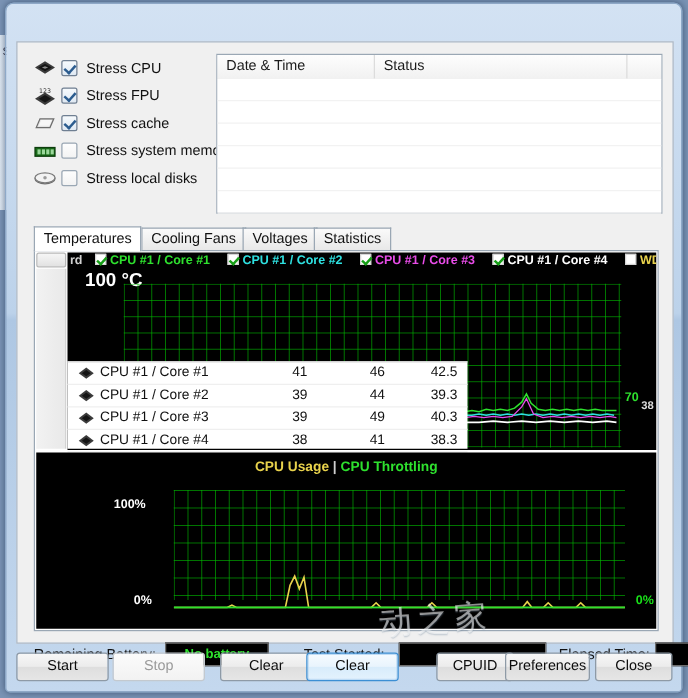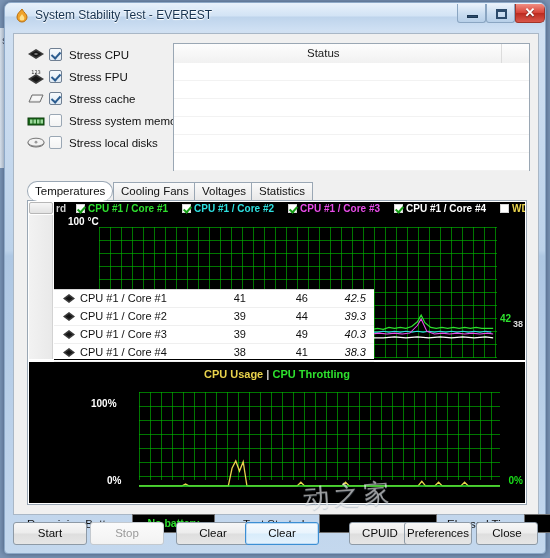--- a/index.html
+++ b/index.html
@@ -105,21 +105,21 @@
   #tabs{position:absolute;left:13px;top:148px;width:500px;height:10px;}
   .tab{
     position:absolute;top:0;height:18px;line-height:17px;
     padding:0 7px;font-size:11.5px;color:#111;
     border:1px solid #9aa7b4;border-bottom:none;
     background:linear-gradient(to bottom,#fafafa,#e8e8e8);
     box-sizing:border-box;white-space:nowrap;
   }
   .tab.active{
     background:#fff;height:20px;top:-1px;line-height:19px;
-    border-color:#9aa7b4;z-index:3;border-radius:10px;
+    border-color:#9aa7b4;z-index:3;
   }
 
   #tabpanel{
     position:absolute;left:13px;top:166px;width:500px;height:305px;
     background:#fff;border:1px solid #9aa7b4;box-sizing:border-box;
   }
 
   
   #legend-scroll{
     position:absolute;left:1px;top:1px;width:24px;height:12px;
@@ -140,21 +140,21 @@
   #legendbar{position:relative;height:14px;white-space:nowrap;overflow:hidden;text-align:center;}
   .leg{position:absolute;top:1px;height:12px;line-height:12px;font-size:10px;font-weight:bold;white-space:nowrap;}
   .leg .lcb{
     display:inline-block;width:9px;height:9px;vertical-align:-1px;margin-right:3px;
     background:#fff;border:1px solid #d6d6d6;box-sizing:border-box;position:relative;
   }
   .leg .lcb.on::after{
     content:"";position:absolute;left:2px;top:0px;width:3px;height:6px;
     border:solid #169e16;border-width:0 2px 2px 0;transform:rotate(42deg);
   }
-  #graph-scale{position:absolute;left:14px;top:14px;color:#fff;font-size:10px;font-weight:bold;}
+  #graph-scale{position:absolute;left:14px;top:14px;color:#fff;font-size:15px;font-weight:bold;}
   #grid-temp{
     position:absolute;left:45px;top:25px;right:28px;bottom:2px;
     background-image:
       linear-gradient(to right,rgba(0,190,0,.62) 1px,transparent 1px),
       linear-gradient(to bottom,rgba(0,190,0,.62) 1px,transparent 1px);
     background-size:11px 13px;
   }
   #trace-temp{position:absolute;left:45px;top:25px;right:28px;bottom:2px;}
   .gval{position:absolute;font-size:10px;font-weight:bold;}
 
@@ -162,21 +162,21 @@
   #readings{
     position:absolute;left:26px;top:88px;width:320px;height:70px;
     background:#fff;border-top:1px solid #d8d8d8;box-sizing:border-box;
   }
   .rrow{position:relative;height:17px;line-height:17px;border-bottom:1px solid #efefef;}
   .ricon{position:absolute;left:8px;top:3px;width:14px;height:11px;}
   .rname{position:absolute;left:26px;top:0;font-size:11px;color:#111;}
   .rv{position:absolute;top:0;font-size:11px;color:#111;text-align:right;}
   .rv1{left:150px;width:42px;}
   .rv2{left:212px;width:42px;}
-  .rv3{left:268px;width:44px;font-style:italic;}
+  .rv3{left:268px;width:44px;}
 
   
   #usagegraph{
     position:absolute;left:1px;top:161px;right:1px;bottom:1px;
     background:#000;overflow:hidden;
   }
   #usage-title{position:absolute;left:0;right:0;top:6px;text-align:center;font-size:11px;font-weight:bold;}
   #grid-usage{
     position:absolute;left:110px;top:30px;right:25px;bottom:23px;
     background-image:
@@ -221,37 +221,20 @@
 </style>
 </head>
 <body>
 
 <div id="behind-window">
   <span>S</span>
 </div>
 
 <div id="window">
 
-  <div id="titlebar">
-    <svg id="title-icon" viewBox="0 0 16 16">
-      <path d="M8 1 C6 4 3 5 3 9 a5 5 0 0 0 10 0 C13 6 10 5 8 1Z" fill="#f0a32a" stroke="#b96f10" stroke-width="1"></path>
-      <path d="M8 6 C7 8 5.6 8.6 5.6 10.2 a2.4 2.4 0 0 0 4.8 0 C10.4 8.8 9 8 8 6Z" fill="#ffe08a"></path>
-    </svg>
-    <div id="title-text">System Stability Test - EVEREST</div>
-
-    <div class="winbtn" id="btn-min">
-      <div class="glyph-min"></div>
-    </div>
-    <div class="winbtn" id="btn-max">
-      <div class="glyph-max"></div>
-    </div>
-    <div class="winbtn" id="btn-close">
-      <div class="glyph-close">✕</div>
-    </div>
-  </div>
 
   <div id="client">
 
     <div id="stress-list">
 
       <div class="stress-row">
         <svg class="stress-icon" viewBox="0 0 18 16">
           <polygon points="9,2 17,7 9,12 1,7" fill="#3b3b3b"></polygon>
           <polygon points="9,4 14.5,7 9,10 3.5,7" fill="#161616"></polygon>
           <polygon points="9,6 11.5,7 9,8 6.5,7" fill="#8d8d8d"></polygon>
@@ -297,20 +280,21 @@
           <ellipse cx="9" cy="7.2" rx="8" ry="4" fill="#f2f2f2" stroke="#7a7a7a"></ellipse>
           <circle cx="9" cy="7.2" r="1.4" fill="#9a9a9a"></circle>
         </svg>
         <div class="cbx off"></div>
         <div class="stress-label">Stress local disks</div>
       </div>
     </div>
 
     <div id="loglist">
       <div id="loghead">
+        <div class="logcol" id="logcol-date">Date &amp; Time</div>
         <div class="logcol" id="logcol-status">Status</div>
         <div class="logcol" id="logcol-end"></div>
       </div>
       <div id="logbody">
         <div class="logrow-sep"></div>
         <div class="logrow-sep"></div>
         <div class="logrow-sep"></div>
         <div class="logrow-sep"></div>
         <div class="logrow-sep"></div>
         <div class="logrow-sep"></div>
@@ -353,21 +337,21 @@
         <div id="graph-scale">100 °C</div>
         <div id="grid-temp"></div>
 
         <svg id="trace-temp" viewBox="0 0 420 131" preserveAspectRatio="none">
           <polyline points="288,108 294,107 300,108 306,106 312,107 318,106 324,107 330,105 336,100 340,93 344,101 350,106 356,107 362,106 368,107 374,106 380,107 386,106 392,107 398,106 404,107 410,107 416,107" fill="none" stroke="#2ee02e" stroke-width="1.3"></polyline>
           <polyline points="288,111 294,111 300,110 306,111 312,110 318,111 324,110 330,111 336,110 342,111 348,110 354,111 360,110 366,111 372,110 378,111 384,110 390,111 396,110 402,111 408,110 414,111" fill="none" stroke="#2ee0e0" stroke-width="1.2"></polyline>
           <polyline points="288,113 296,112 304,113 312,112 320,113 328,112 336,104 340,97 346,110 354,113 362,112 370,113 378,112 386,113 394,112 402,113 410,112 416,113" fill="none" stroke="#e84ce8" stroke-width="1.1"></polyline>
           <polyline points="288,117 300,117 312,116 324,117 336,116 348,117 360,116 372,117 384,116 396,117 408,116 416,117" fill="none" stroke="#ffffff" stroke-width="1.4"></polyline>
         </svg>
 
-        <span class="gval" style="right:14px;top:111px;color:#2ee02e;">42</span>
+        <span class="gval" style="right:14px;top:111px;color:#2ee02e;">70</span>
         <span class="gval" style="right:2px;top:117px;color:#dddddd;font-size:9px;">38</span>
       </div>
 
       <div id="readings">
         <div class="rrow">
           <svg class="ricon" viewBox="0 0 14 11">
               <polygon points="7,1 13,5.5 7,10 1,5.5" fill="#3b3b3b"></polygon>
               <polygon points="7,3 10.5,5.5 7,8 3.5,5.5" fill="#141414"></polygon>
             </svg>
           <span class="rname">CPU #1 / Core #1</span>

